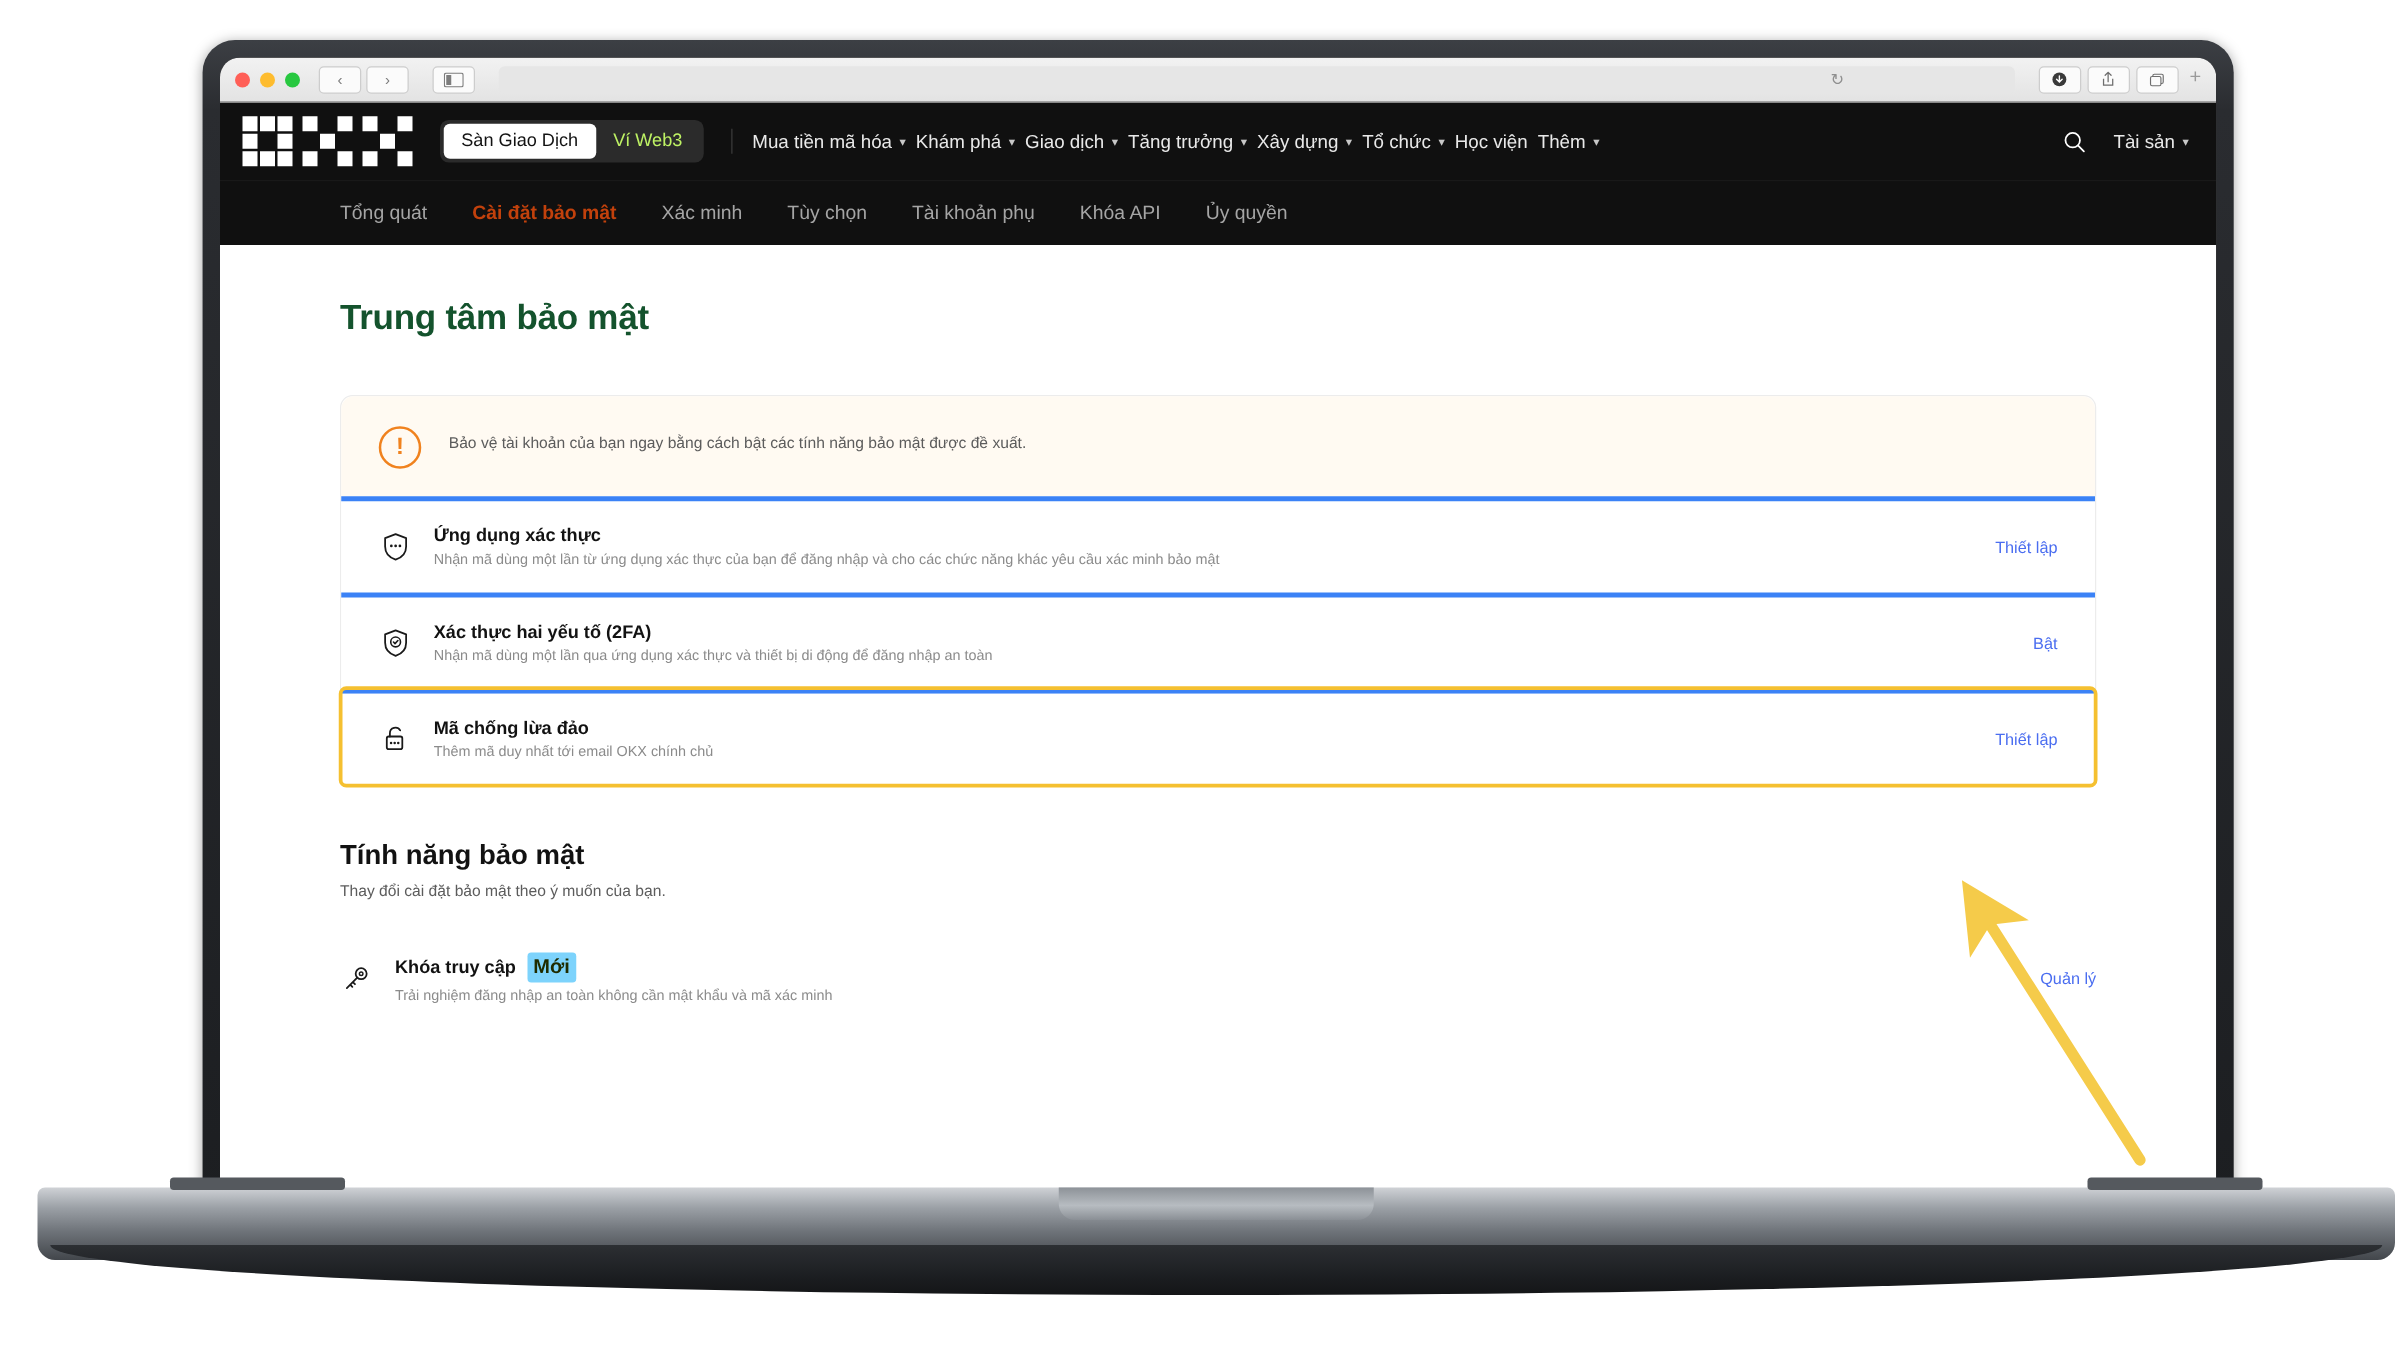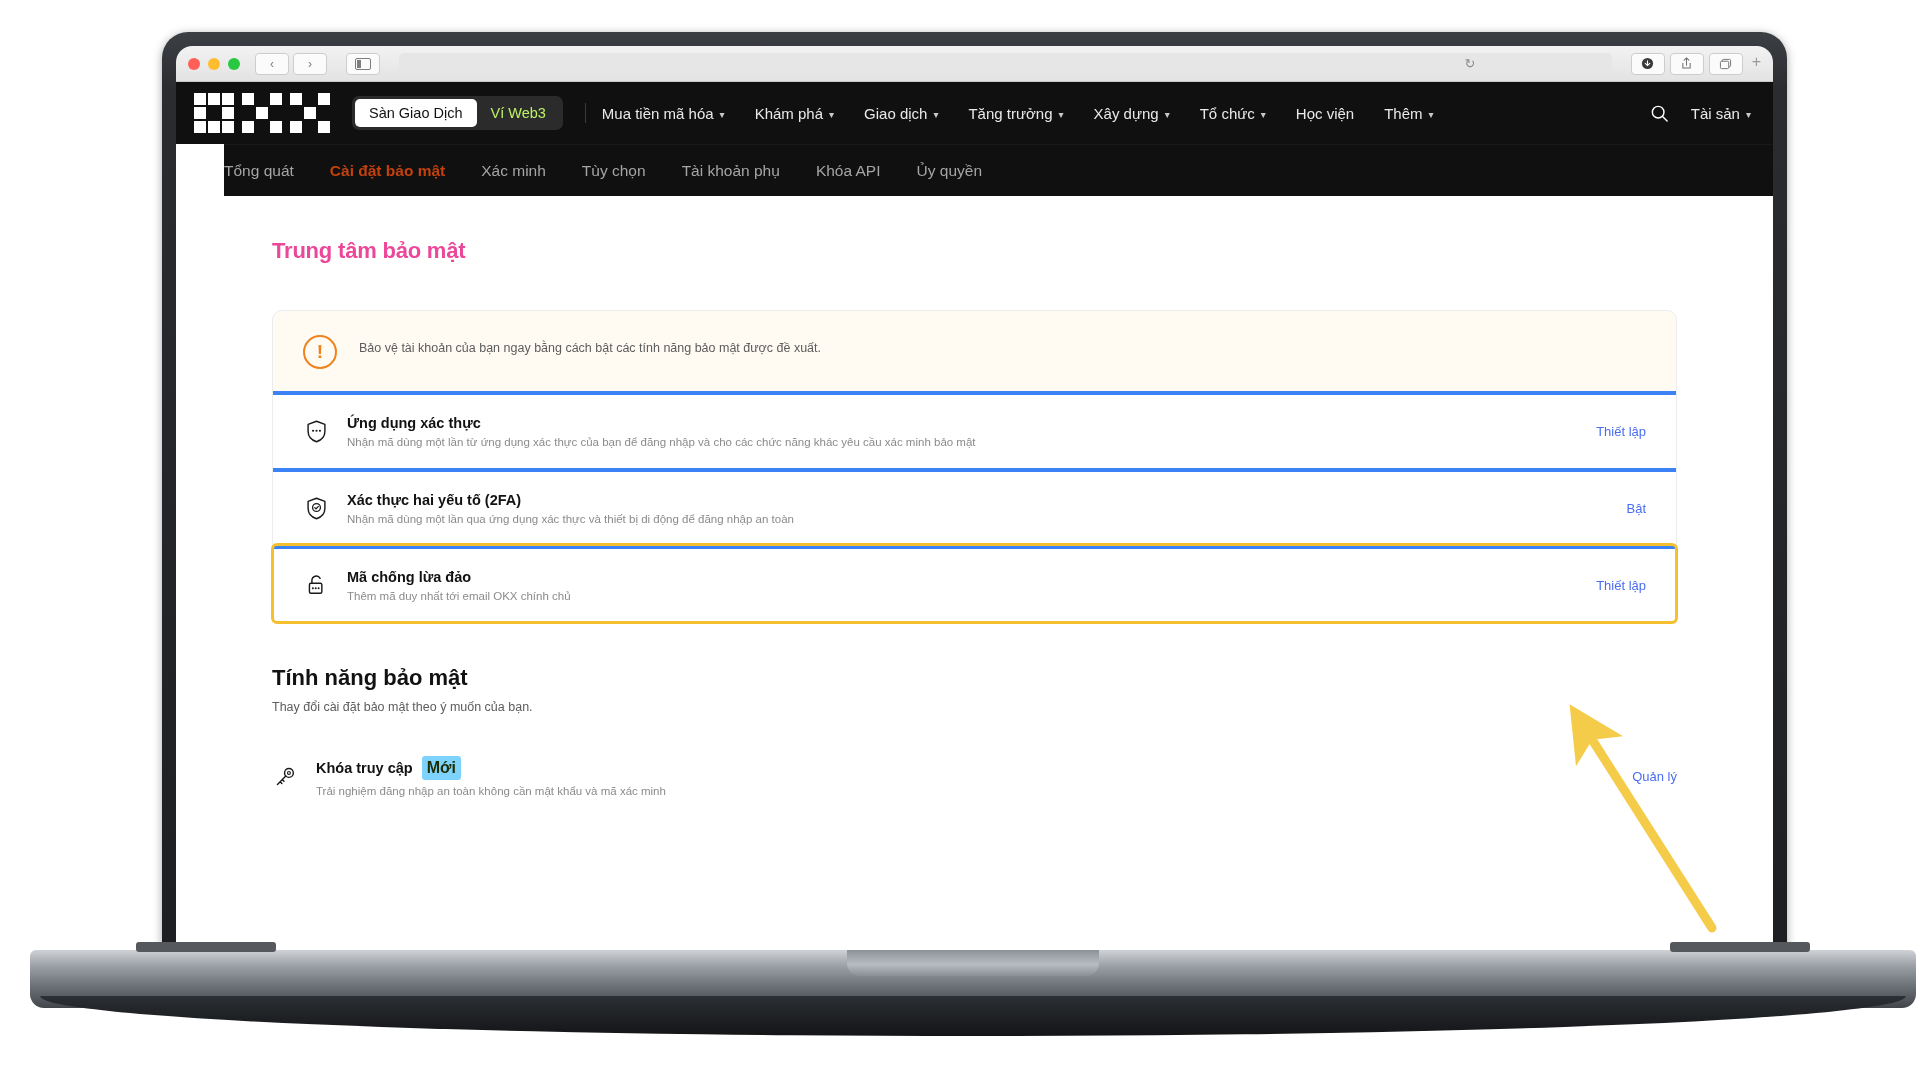--- a/index.html
+++ b/index.html
@@ -117,51 +117,51 @@
     background:#2b2b2b; border-radius:7px; padding:3px; margin-right:18px;
   }
   .seg-item{
     font-size:14.5px; padding:6px 14px; border-radius:5px; color:#bef264;
     white-space:nowrap;
   }
   .seg-item.active{ background:#fff; color:#121212; font-weight:500; }
 
   .vdiv{ width:1px; height:20px; background:#3a3a3a; margin: 0 16px 0 4px; }
 
-  .menu{ display:flex; align-items:center; gap:30px; }
+  .menu{ display:flex; align-items:center; gap:8px; }
   .menu-item{
     font-size:15px; color:#e9e9e9; display:flex; align-items:center; gap:6px;
     white-space:nowrap;
   }
   .caret{ font-size:10px; opacity:.85; position:relative; top:1px; }
 
   .topnav-right{
     margin-left:auto; display:flex; align-items:center; gap:22px;
     padding-right:22px;
   }
   .icon-btn{ display:flex; align-items:center; color:#fff; }
 
   .subnav{
     height: 52px; background:#101010;
     display:flex; align-items:center; gap:36px;
+    padding-left: 96px;
     border-top:1px solid rgba(255,255,255,.04);
-    margin-left:48px;
   }
   .subnav-item{ font-size:15.5px; color:#a5a5a5; white-space:nowrap; }
   .subnav-item.active{ color:#c2410c; font-weight:700; }
 
   
   .page{
     background:#fff;
     padding: 42px 96px 0 96px;
     height: calc(100% - 114px);
     overflow:hidden;
     position:relative;
   }
-  .page-title{ font-size:22px; font-weight:700; color:#ec4899; letter-spacing:-.2px; }
+  .page-title{ font-size:28px; font-weight:700; color:#14532d; letter-spacing:-.2px; }
 
   .pending-card{
     margin-top: 46px;
     border:1px solid #ececec;
     border-radius:10px;
     overflow:visible;
     background:#fff;
   }
   .pending-head{
     background:#fffaf2;

